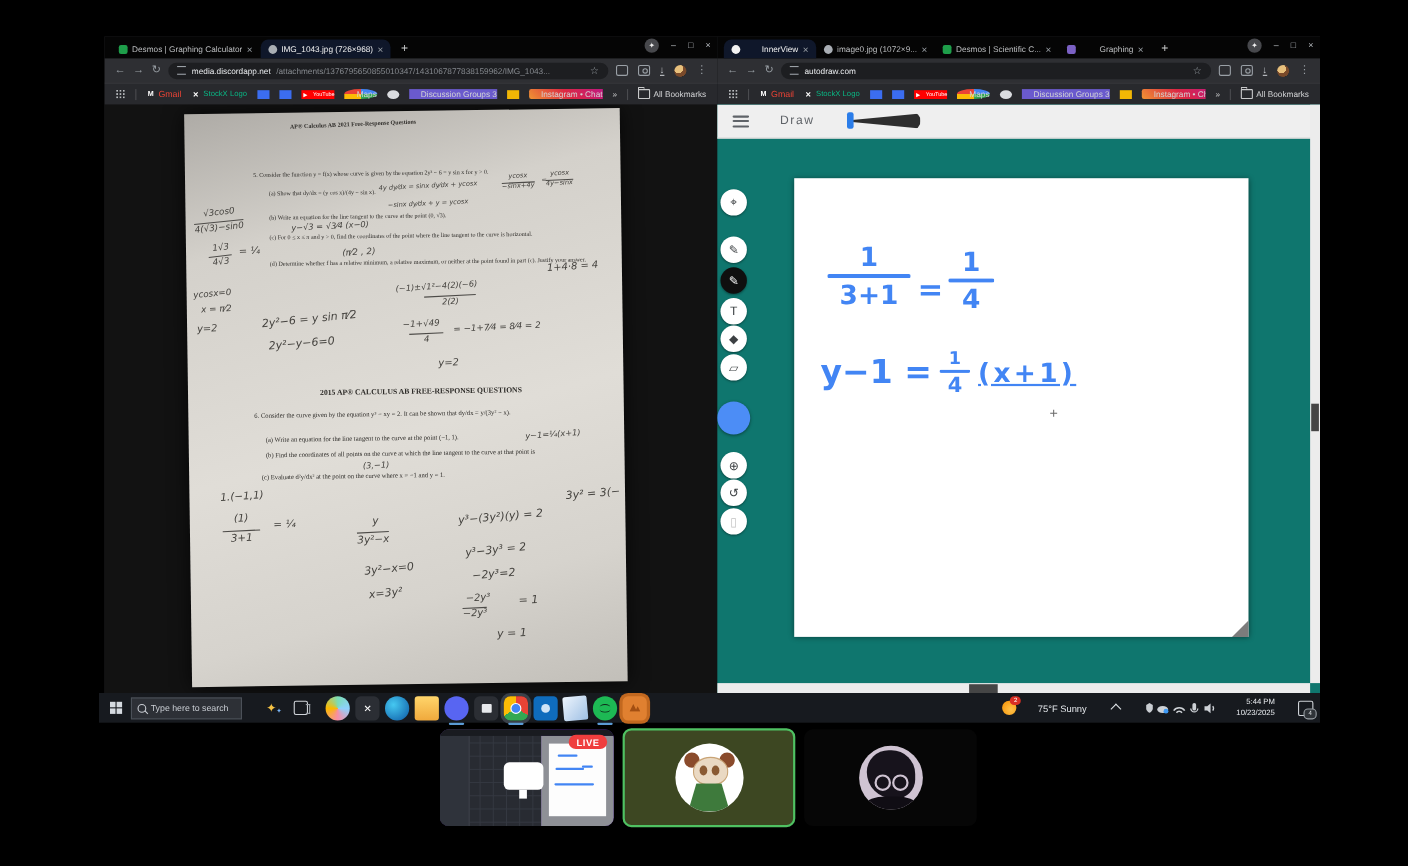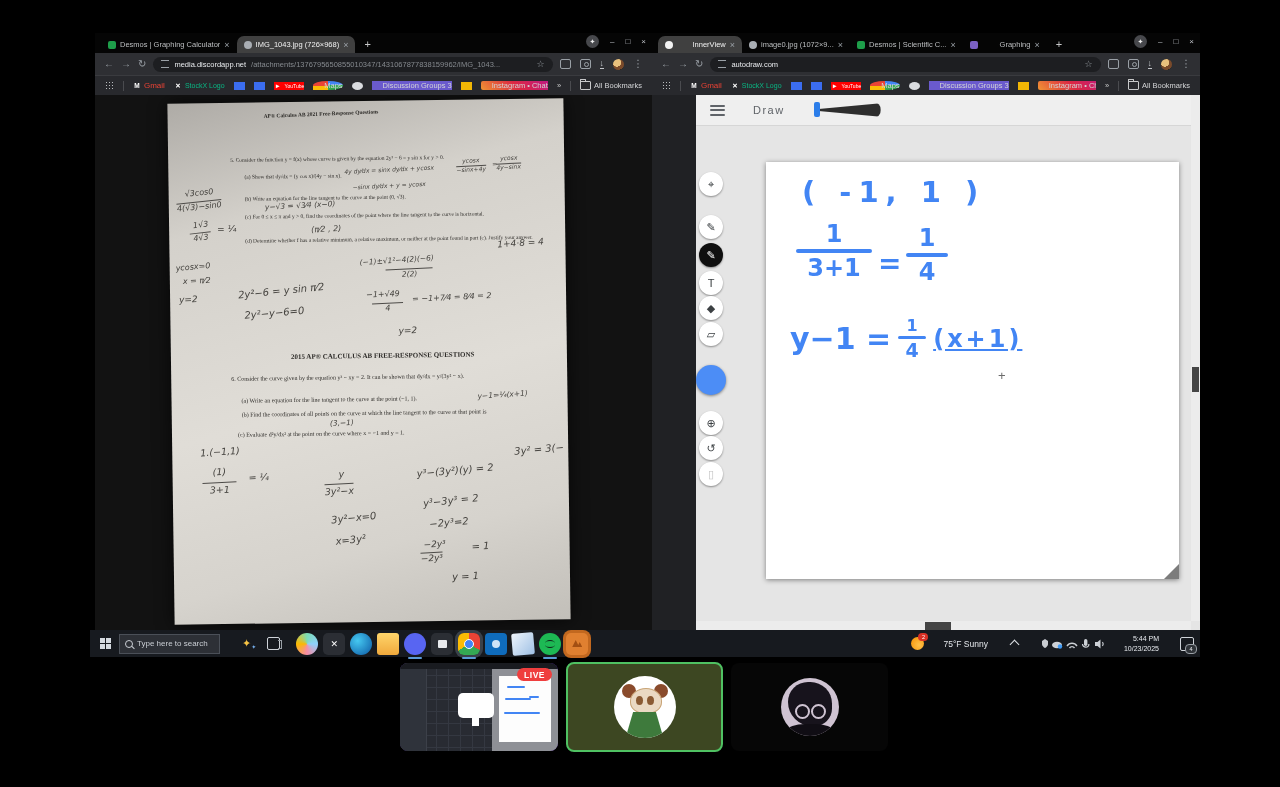--- a/index.html
+++ b/index.html
@@ -7,21 +7,21 @@
        font-family:"Liberation Sans",sans-serif;-webkit-font-smoothing:antialiased;}
   #screen{position:absolute;left:90px;top:30px;width:1110px;height:627px;background:#000;}
 
   
   .win{position:absolute;top:3px;height:597px;background:#202124;overflow:hidden;}
   #win-left{left:5px;width:557px;}
   #win-right{left:562px;width:548px;}
   .tabstrip{height:20px;background:#050505;display:flex;align-items:flex-end;padding-left:6px;position:relative;text-align:right;}
   .tab{height:17px;display:flex;align-items:center;gap:4px;padding:0 7px;color:#bdbfc1;font-size:7.5px;
        border-radius:7px 7px 0 0;max-width:128px;min-width:70px;overflow:hidden;}
-  .tab.active{background:#404040;color:#f1f1f1;margin-top:31px;}
+  .tab.active{background:#0f172a;color:#f1f1f1;margin-top:31px;}
   .tab-title{white-space:nowrap;overflow:hidden;text-overflow:ellipsis;flex:1;}
   .tab-close{color:#9aa0a6;font-size:9px;flex:none;}
   .fav{width:8px;height:8px;border-radius:50%;flex:none;}
   .fav-desmos{background:#1e9e4a;border-radius:2px;}
   .fav-globe{background:#a9aeb4;}
   .fav-autodraw{background:#f2f2f2;}
   .fav-innerview{background:#7b61c4;border-radius:2px;}
   .newtab-btn{color:#c8c9ca;font-size:11px;margin:0 0 3px 9px;}
   .wincontrols{position:absolute;right:6px;top:2px;display:flex;gap:11px;align-items:center;color:#bdc1c6;font-size:8px;}
   .sparkle-btn{width:13px;height:13px;border-radius:50%;background:#47484c;color:#eee;font-size:7px;
@@ -67,21 +67,21 @@
   
   .viewer{position:relative;height:536px;background:#121212;overflow:hidden;}
   .paper{position:absolute;left:76px;top:6px;width:396px;height:521px;
          background:linear-gradient(165deg,#aeaba6 0%,#d4d1cb 22%,#e0ddd7 55%,#d6d3cd 80%,#c2bfb9 100%);
          transform:rotate(-0.8deg);box-shadow:0 0 18px rgba(0,0,0,.7);}
   .print{position:absolute;font-family:"Liberation Serif",serif;color:#2e2c29;font-size:5.5px;line-height:1.55;}
   .hand{position:absolute;font-family:"DejaVu Sans",sans-serif;font-style:italic;color:#45433f;
         white-space:nowrap;transform:rotate(-2deg);line-height:1;}
 
   
-  .ad-content{position:relative;height:536px;background:#e5e5e5;overflow:hidden;margin-left:44px;}
+  .ad-content{position:relative;height:536px;background:#0f766e;overflow:hidden;}
   .ad-header{position:absolute;left:0;right:0;top:0;height:30px;background:#efefef;
              border-bottom:1px solid #d6d6d6;display:flex;align-items:center;gap:28px;padding:0 14px;z-index:3;}
   .burger{display:flex;flex-direction:column;gap:2.5px;width:15px;}
   .burger span{height:2px;background:#5f6368;border-radius:1px;}
   .ad-title{color:#5f6368;font-size:11px;letter-spacing:1.5px;}
   .slider{position:relative;width:72px;height:18px;}
   .slider-shape{position:absolute;left:6px;top:1px;width:62px;height:16px;background:#2e2e2e;
                 clip-path:polygon(0 44%,100% 8%,100% 92%,0 56%);border-radius:8px;}
   .slider-handle{position:absolute;left:1px;top:1px;width:6px;height:15px;background:#2b7de9;border-radius:2px;}
   .tool{position:absolute;left:3px;width:24px;height:24px;border-radius:50%;background:#fff;color:#3c4043;
@@ -482,21 +482,20 @@
           <div class="tool" style="top: 176px;">T</div>
           <div class="tool" style="top: 201px;">◆</div>
           <div class="tool" style="top: 227px;">▱</div>
           <div class="tool color" style="top: 270px; left: 0px; width: 30px; height: 30px;"></div>
           <div class="tool" style="top: 316px;">⊕</div>
           <div class="tool" style="top: 341px;">↺</div>
           <div class="tool dim" style="top: 367px;">▯</div>
         </div>
 
       <div class="canvas">
-        <div class="ink" style="left:36px;top:16px;font-size:29px;letter-spacing:7px;">( -1, 1 )</div>
         <div class="ink frac" style="left:30px;top:60px;width:76px;font-size:24px;">
           <span>1</span>
             <span class="fbar"></span>
             <span>3+1</span>
         </div>
         <div class="ink" style="left:112px;top:88px;font-size:28px;">=</div>
         <div class="ink frac" style="left:140px;top:64px;width:42px;font-size:24px;">
           <span>1</span>
             <span class="fbar"></span>
             <span>4</span>

